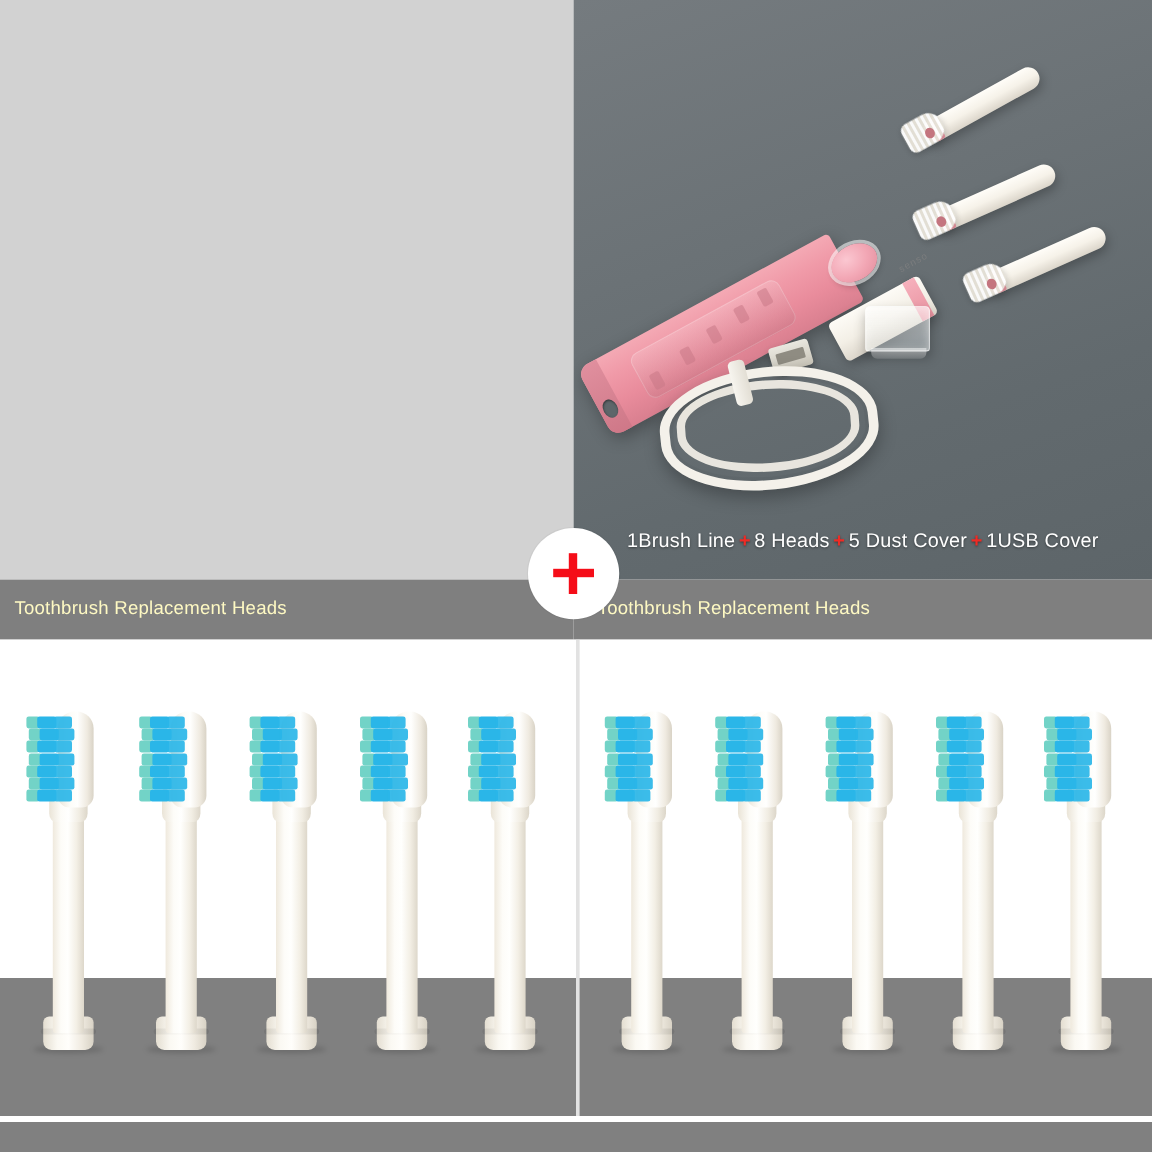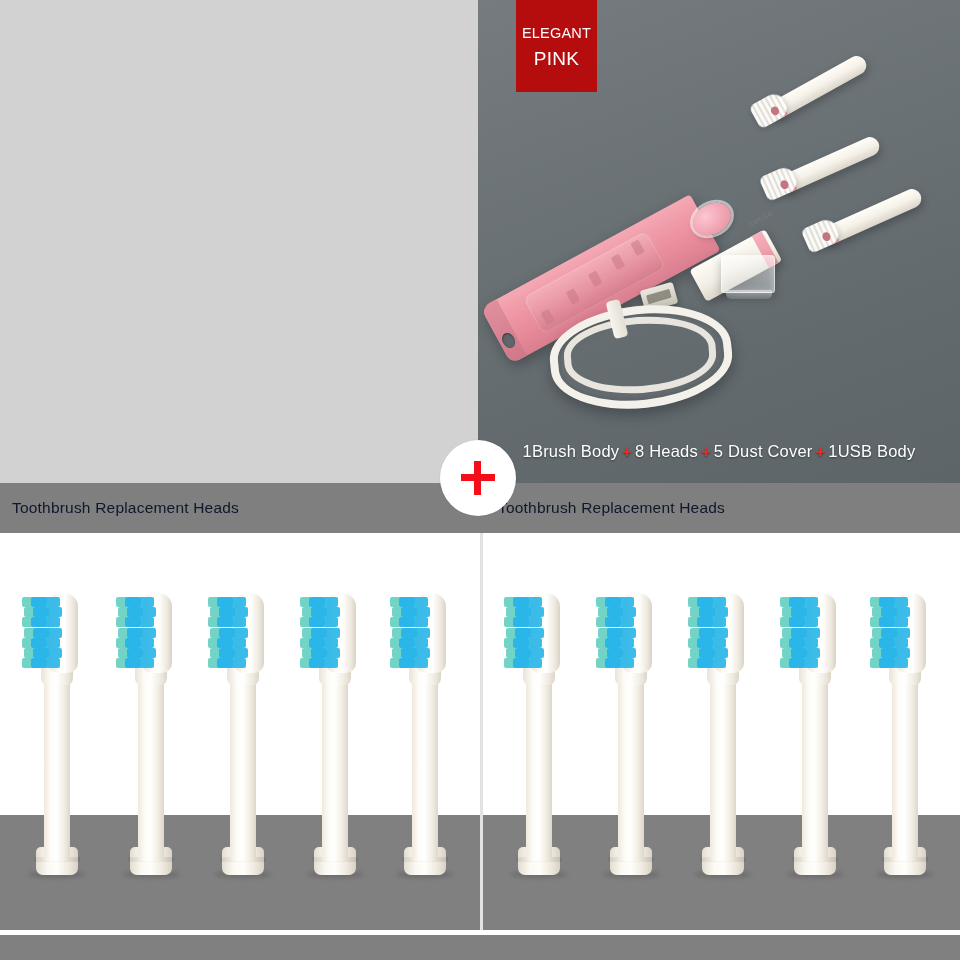--- a/index.html
+++ b/index.html
@@ -181,21 +181,21 @@
   
   .label-bar{
     position:absolute;top:483px;height:50px;
     background:#7f7f7f;
     display:flex;align-items:center;
     box-sizing:border-box;
   }
   .label-bar.left{left:0;width:478px;padding-left:12px;}
   .label-bar.right{left:478px;width:482px;padding-left:20px;}
   .label-text{
-    color:#0f172a;font-size:15.5px;letter-spacing:.2px;white-space:nowrap;
+    color:#fef9c3;font-size:15.5px;letter-spacing:.2px;white-space:nowrap;
     font-family:"Liberation Sans",sans-serif;
   }
 
   
   .plus-circle{
     position:absolute;left:440px;top:440px;width:76px;height:76px;
     background:#fff;border-radius:50%;z-index:8;
     display:flex;align-items:center;justify-content:center;
     box-shadow:0 0 0 1px rgba(0,0,0,.03);
   }
@@ -319,28 +319,24 @@
       <div class="dust-cover"></div>
 
       <div class="usb-wrap">
         <div class="usb-plug"></div>
         <div class="usb-coil"></div>
         <div class="usb-coil2"></div>
         <div class="usb-tie"></div>
       </div>
 
       <div class="photo-caption">
-        <span>1Brush Body</span><span class="plus-red">+</span><span>8 Heads</span><span class="plus-red">+</span><span>5 Dust Cover</span><span class="plus-red">+</span><span>1USB Body</span>
+        <span>1Brush Line</span><span class="plus-red">+</span><span>8 Heads</span><span class="plus-red">+</span><span>5 Dust Cover</span><span class="plus-red">+</span><span>1USB Cover</span>
       </div>
     </div>
 
-    <div class="badge">
-      <div class="badge-line1">ELEGANT</div>
-      <div class="badge-line2">PINK</div>
-    </div>
   </div>
 
   <div class="label-bar left">
     <span class="label-text">Toothbrush  Replacement  Heads</span>
   </div>
   <div class="label-bar right">
     <span class="label-text">Toothbrush  Replacement  Heads</span>
   </div>
 
   <div class="plus-circle">

